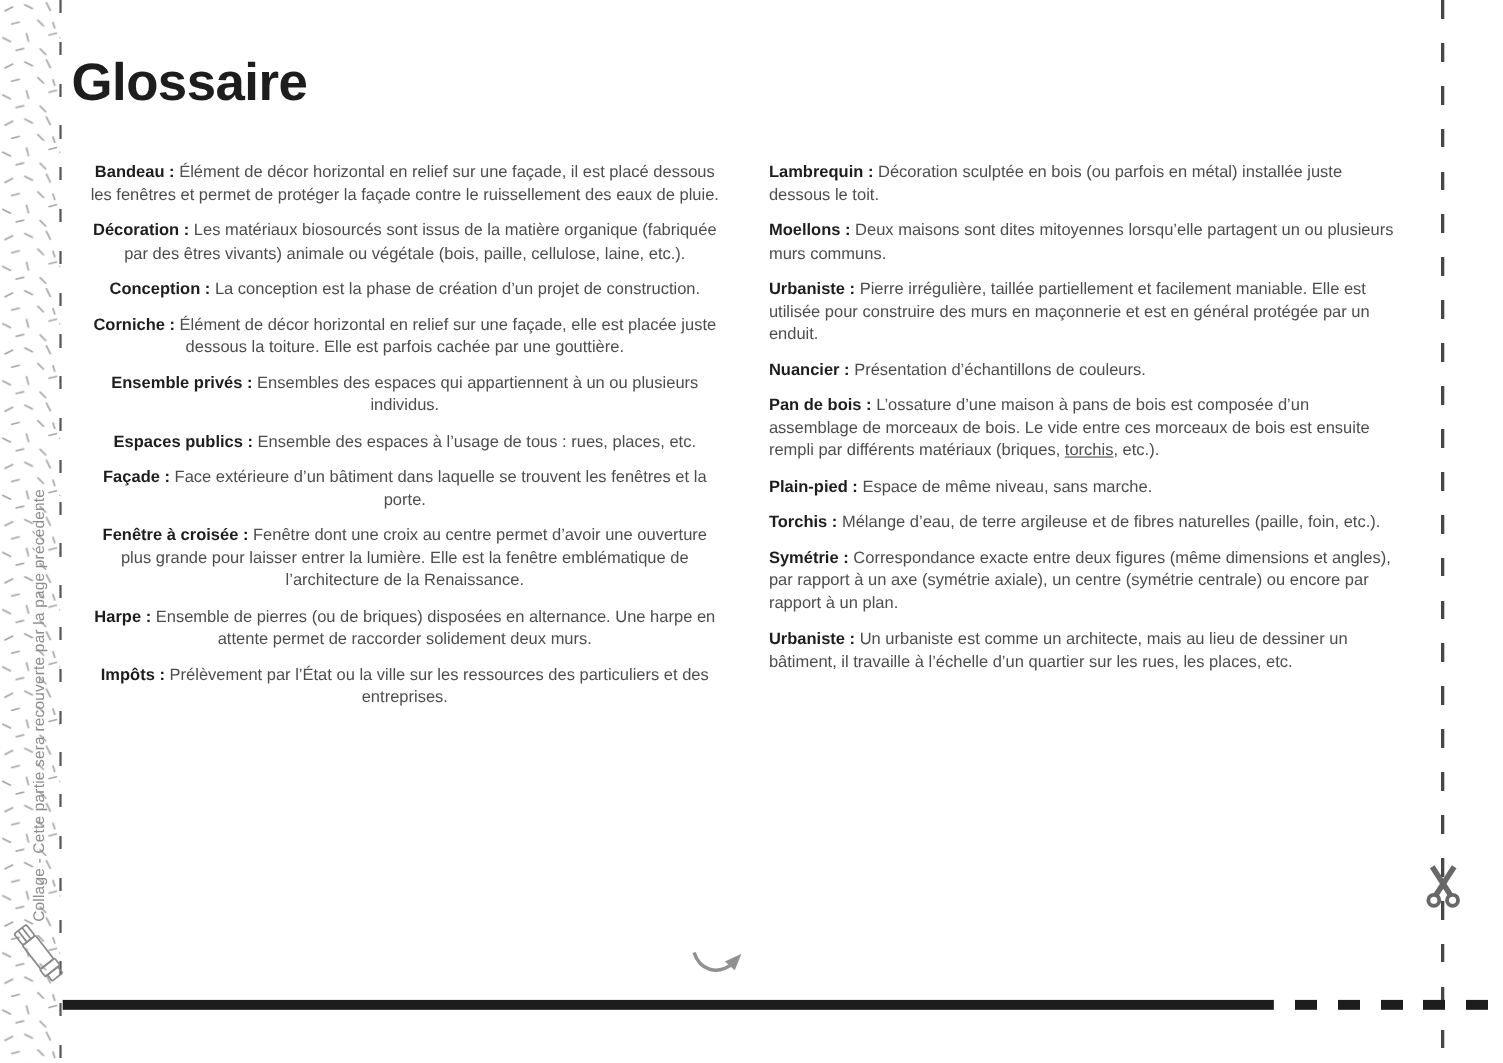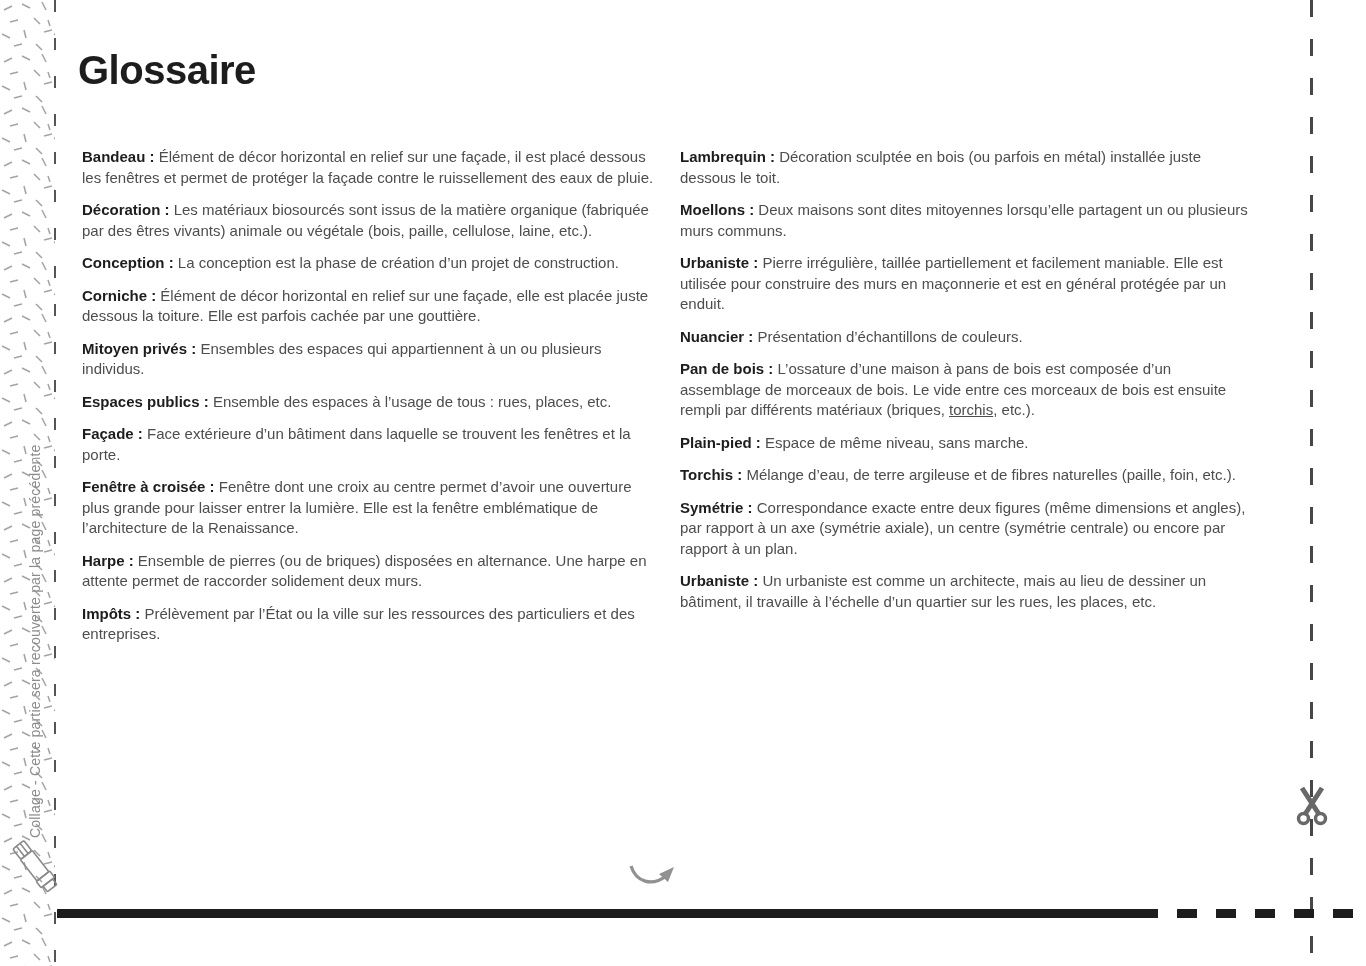--- a/index.html
+++ b/index.html
@@ -19,27 +19,27 @@
     background:repeating-linear-gradient(180deg,#474747 0 17px,transparent 17px 39px);
   }
   
   .collage-note {
     position:absolute; left:27px; top:838px;
     transform:rotate(-90deg); transform-origin:0 0;
     white-space:nowrap; color:#8c8c8c; font-size:14px; letter-spacing:0.2px;
   }
   
   .title {
-    position:absolute; left:78px; top:48px;
-    font-size:40px; font-weight:700; color:#1d1d1d; letter-spacing:-0.5px;
+    position:absolute; left:65px; top:48px;
+    font-size:48px; font-weight:700; color:#1d1d1d; letter-spacing:-0.5px;
   }
   
   .col { position:absolute; top:147px; width:572px; }
-  .col-left  { left:82px; }
-  .col-right { left:680px; }
+  .col-left  { left:82px;text-align:center; }
+  .col-right { left:699px; }
   .entry { margin:0 0 12px 0; font-size:15px; line-height:20.5px; color:#4d4d4d; }
   .term  { font-weight:700; color:#1d1d1d; }
   .ul    { text-decoration:underline; }
   
   .bar-solid  { position:absolute; left:57px;  top:909px; width:1101px; height:9px; background:#1d1d1d; }
   .bar-dashed { position:absolute; left:1158px; top:909px; width:208px; height:9px;
     background:repeating-linear-gradient(90deg,transparent 0 19px,#1d1d1d 19px 39px); }
   
   .scissors { position:absolute; left:1292px; top:784px; }
   .glue     { position:absolute; left:6px; top:820px; }
@@ -86,21 +86,21 @@
     </g>
   </svg>
 
   <div class="title">Glossaire</div>
 
   <div class="col col-left">
     <p class="entry"><span class="term">Bandeau :</span> <span class="def">Élément de décor horizontal en relief sur une façade, il est placé dessous les fenêtres et permet de protéger la façade contre le ruissellement des eaux de pluie.</span></p>
     <p class="entry"><span class="term">Décoration :</span> <span class="def">Les matériaux biosourcés sont issus de la matière organique (fabriquée par des êtres vivants) animale ou végétale (bois, paille, cellulose, laine, etc.).</span></p>
     <p class="entry"><span class="term">Conception :</span> <span class="def">La conception est la phase de création d’un projet de construction.</span></p>
     <p class="entry"><span class="term">Corniche :</span> <span class="def">Élément de décor horizontal en relief sur une façade, elle est placée juste dessous la toiture. Elle est parfois cachée par une gouttière.</span></p>
-    <p class="entry"><span class="term">Mitoyen privés :</span> <span class="def">Ensembles des espaces qui appartiennent à un ou plusieurs individus.</span></p>
+    <p class="entry"><span class="term">Ensemble privés :</span> <span class="def">Ensembles des espaces qui appartiennent à un ou plusieurs individus.</span></p>
     <p class="entry"><span class="term">Espaces publics :</span> <span class="def">Ensemble des espaces à l’usage de tous : rues, places, etc.</span></p>
     <p class="entry"><span class="term">Façade :</span> <span class="def">Face extérieure d’un bâtiment dans laquelle se trouvent les fenêtres et la porte.</span></p>
     <p class="entry"><span class="term">Fenêtre à croisée :</span> <span class="def">Fenêtre dont une croix au centre permet d’avoir une ouverture plus grande pour laisser entrer la lumière. Elle est la fenêtre emblématique de l’architecture de la Renaissance.</span></p>
     <p class="entry"><span class="term">Harpe :</span> <span class="def">Ensemble de pierres (ou de briques) disposées en alternance. Une harpe en attente permet de raccorder solidement deux murs.</span></p>
     <p class="entry"><span class="term">Impôts :</span> <span class="def">Prélèvement par l’État ou la ville sur les ressources des particuliers et des entreprises.</span></p>
   </div>
 
   <div class="col col-right">
     <p class="entry"><span class="term">Lambrequin :</span> <span class="def">Décoration sculptée en bois (ou parfois en métal) installée juste dessous le toit.</span></p>
     <p class="entry"><span class="term">Moellons :</span> <span class="def">Deux maisons sont dites mitoyennes lorsqu’elle partagent un ou plusieurs murs communs.</span></p>

